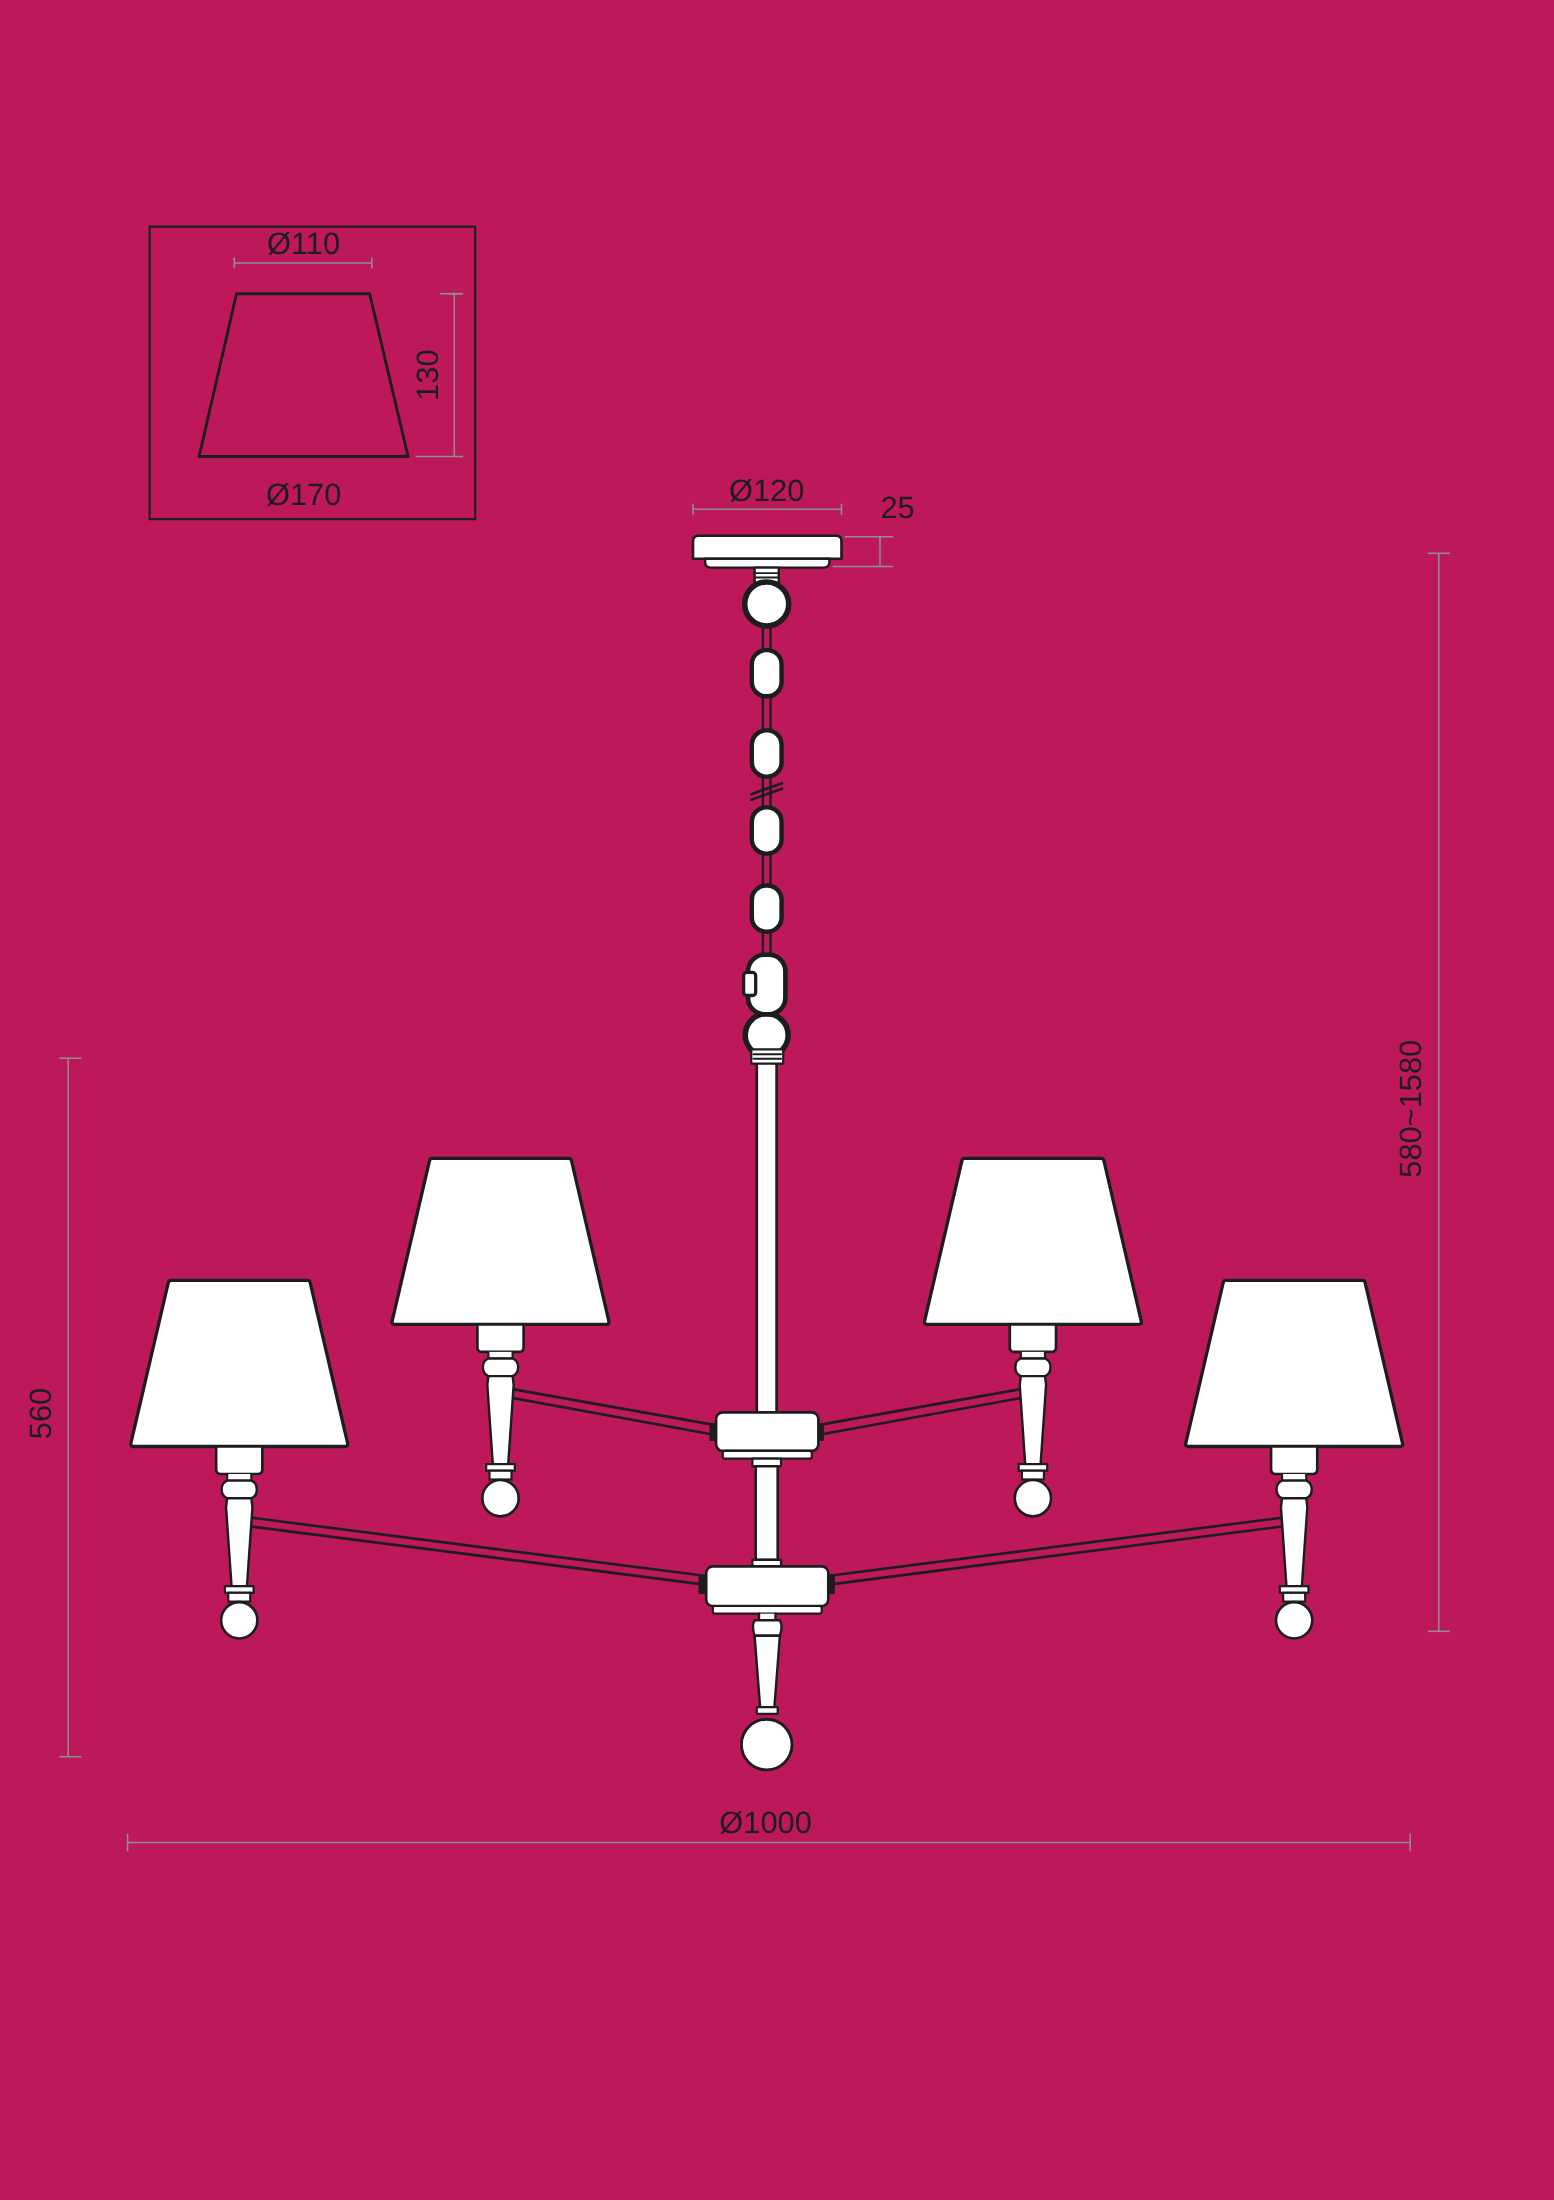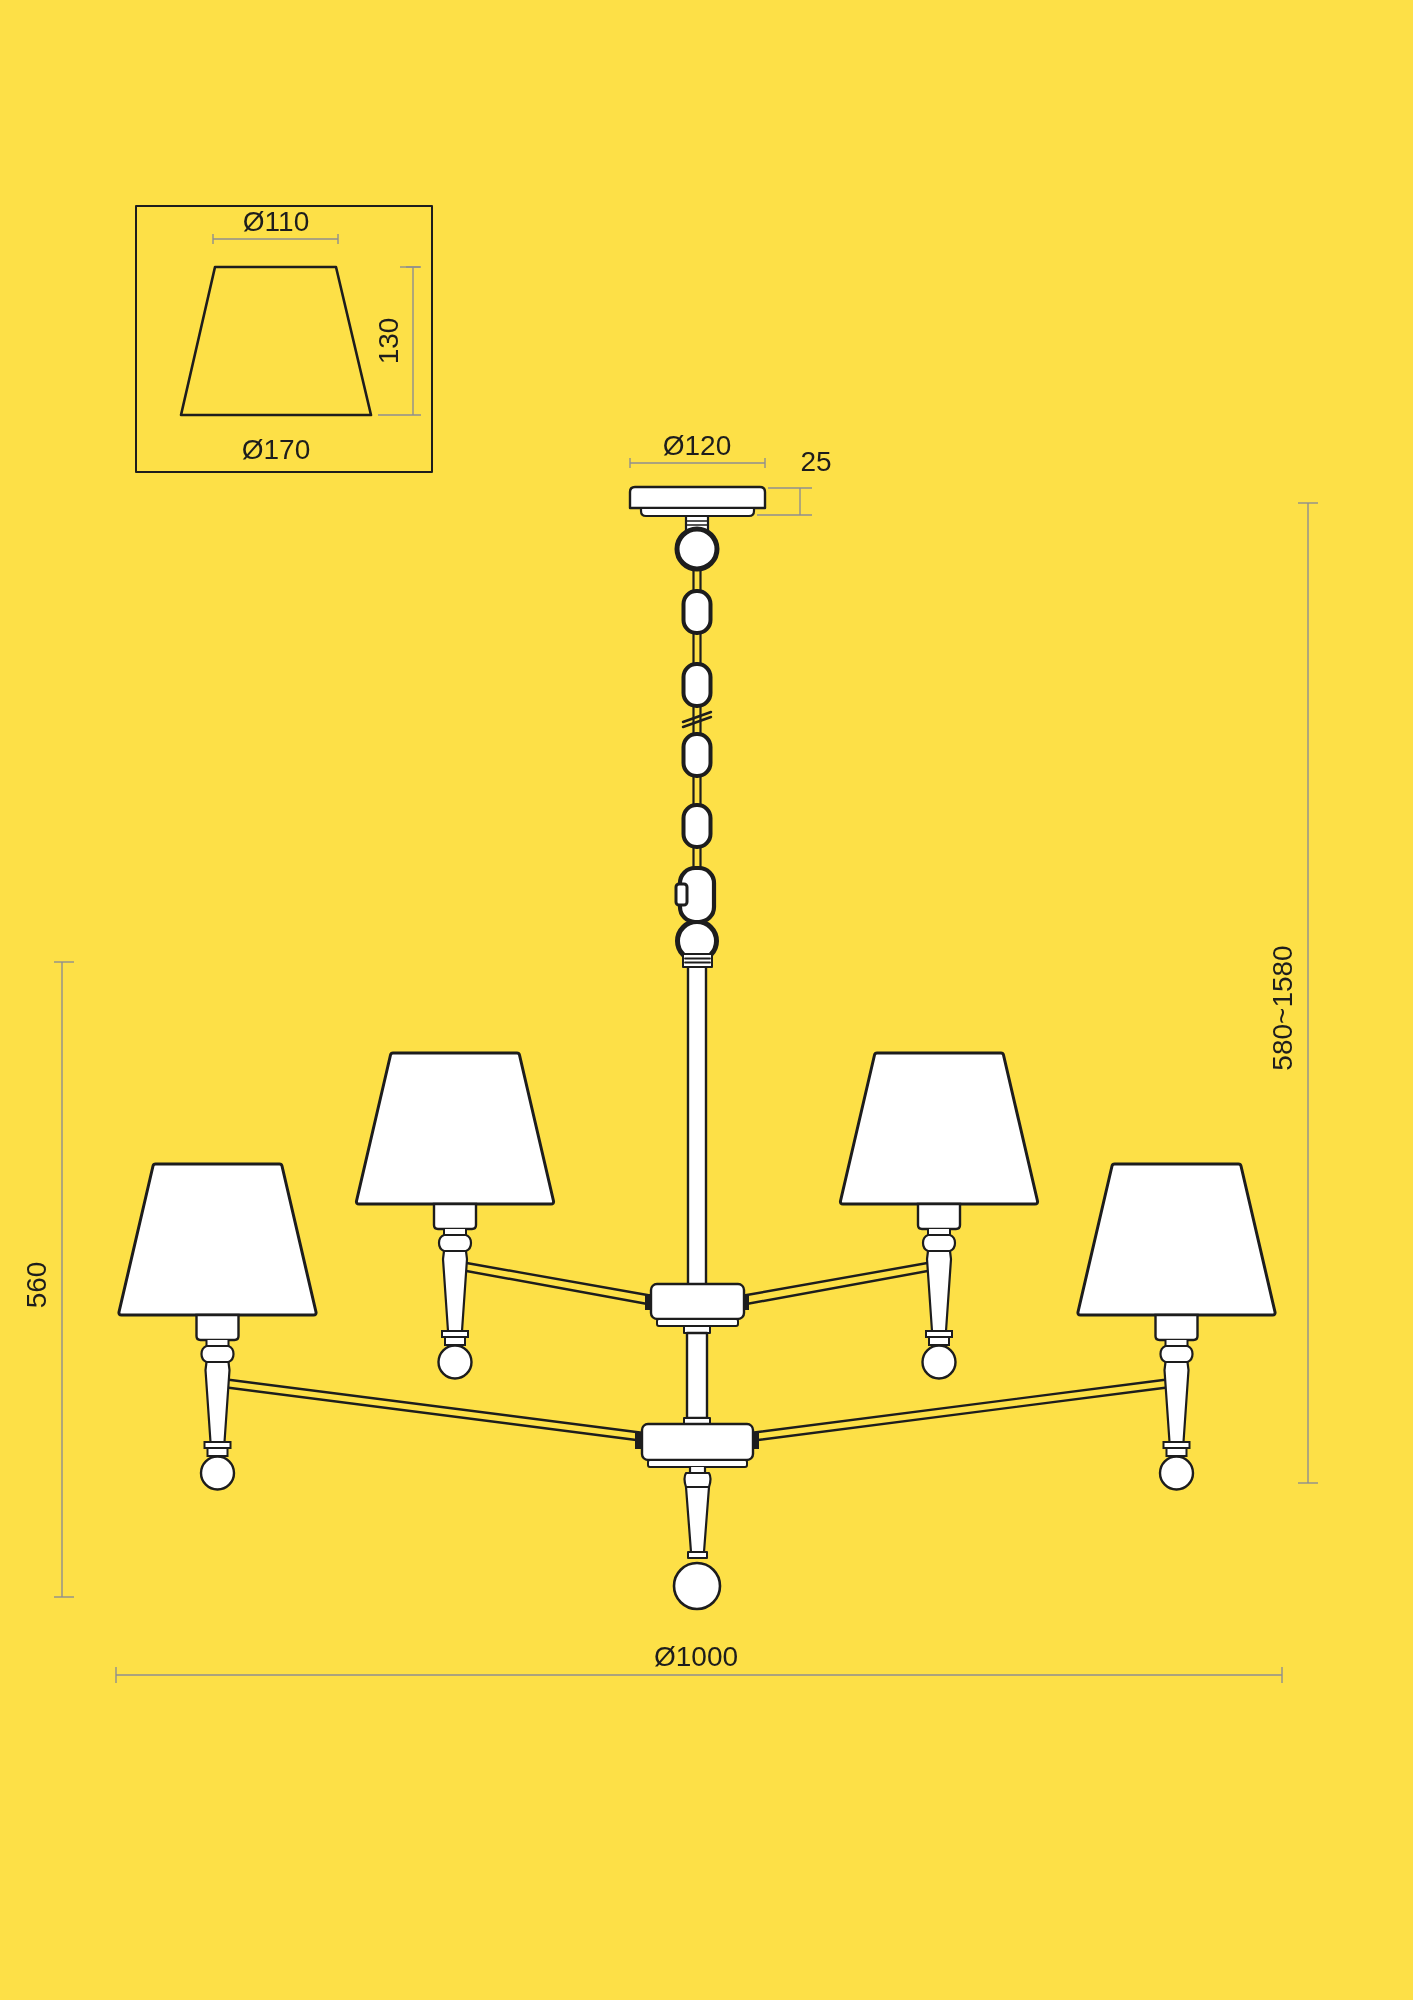--- a/index.html
+++ b/index.html
@@ -5,21 +5,21 @@
   html, body {
     margin: 0;
     padding: 0;
     background: #ffffff;
     font-family: "Liberation Sans", sans-serif;
   }
   .canvas {
     position: relative;
     width: 1413px;
     height: 2000px;
-    background: #fde047;
+    background: #be185d;
     overflow: hidden;
   }
   svg { display: block; }
   .draw   { stroke: #1d1d1d; fill: none; stroke-linecap: round; stroke-linejoin: round; }
   .drawf  { stroke: #1d1d1d; fill: #ffffff; stroke-linecap: round; stroke-linejoin: round; }
   .solid  { fill: #1d1d1d; stroke: none; }
   .dim    { stroke: #8f8f8f; stroke-width: 1.4; fill: none; }
   .dimtxt { fill: #1d1d1d; font-family: "Liberation Sans", sans-serif; font-size: 28px; }
 </style>
 </head>

